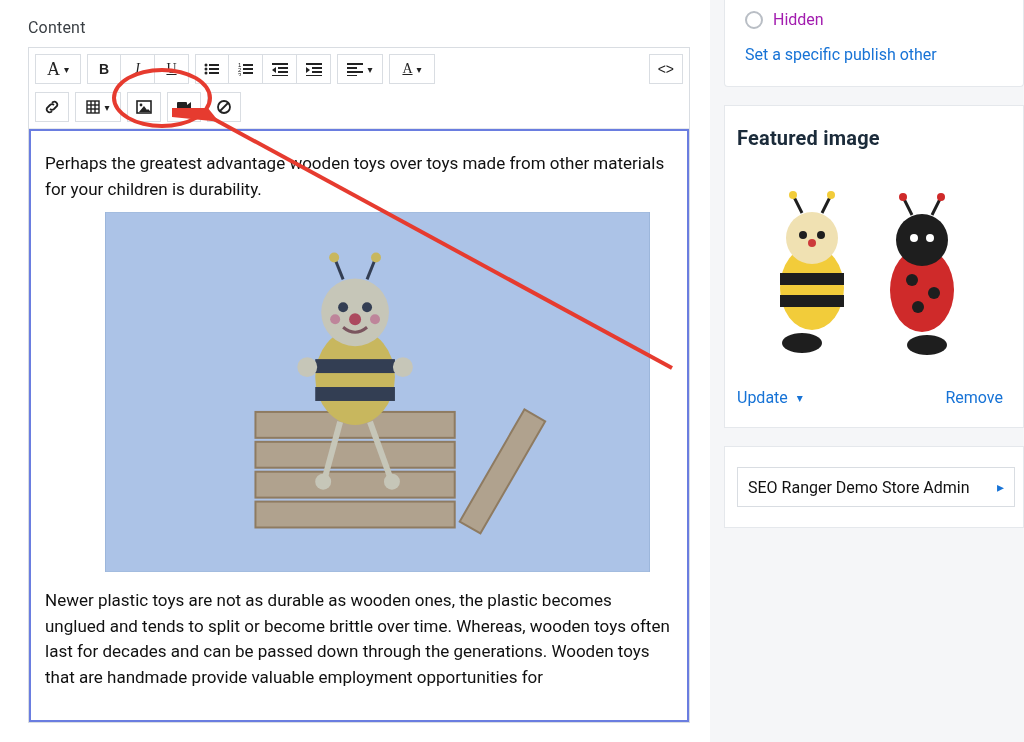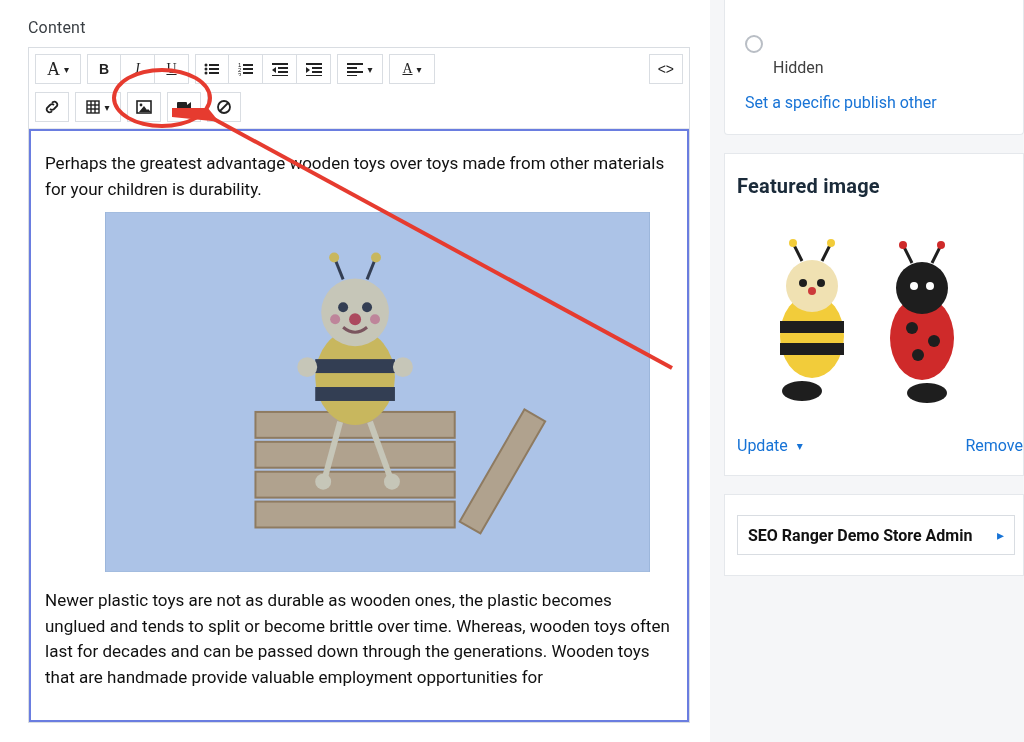--- a/index.html
+++ b/index.html
@@ -19,30 +19,30 @@
   .code-toggle { margin-left:auto; }
   .toolbar .row2 { width:100%; display:flex; gap:6px; }
   .editor-body { border:2px solid #6a7de0; min-height:560px; padding:20px 16px 20px 14px; background:#fff; }
   .editor-body p { font-size:17px; line-height:1.5; color:#111; margin:0 0 10px 0; }
   .embedded-image { width:545px; height:360px; margin:8px 0 16px 60px; background: linear-gradient(135deg,#cddcf1,#c7d8ef); border:1px solid #9cb6db; display:flex; align-items:center; justify-content:center; }
   .embedded-image svg{ display:block; }
   .right-card { background:#fff; border:1px solid #e5e8ec; margin:0 0 18px 14px; padding:20px 12px; overflow:hidden; }
   .first-card { border-radius:0 0 4px 4px; padding:10px 20px 22px 20px; }
   .radio-row { display:flex; align-items:center; gap:10px; margin-bottom:10px; }
   .radio { width:18px; height:18px; border:2px solid #b9bec5; border-radius:50%; }
-  .radio-label { font-size:16px; color:#404040;margin-top:48px; }
+  .radio-label { font-size:16px; color:#a21caf; }
   .link { color:#1773d6; font-size:16px; cursor:pointer; }
   .card-title { font-size:20px; font-weight:700; color:#1b2b3a; margin-bottom:18px; letter-spacing:.2px; }
   .thumb { width:260px; height:210px; background:#fff; display:flex; align-items:center; justify-content:center; }
   .thumb svg{ display:block; }
   .thumb-actions { display:flex; justify-content:space-between; margin-top:10px; }
   .thumb-actions .link{ display:flex; align-items:center; gap:9px; }
   .field-label { font-size:15px; color:#51565c; margin-bottom:8px; }
   .select { width:100%; border:1px solid #d9dde2; background:#fff; height:40px; display:flex; align-items:center; padding:0 10px; justify-content:space-between; }
-  .select-text { font-size:16px; color:#111; white-space:nowrap; overflow:hidden; text-overflow:ellipsis;font-weight:bold; }
+  .select-text { font-size:16px; color:#111; white-space:nowrap; overflow:hidden; text-overflow:ellipsis; }
   .select-caret { color:#1773d6; font-size:14px; }
   
   .annot { position:absolute; pointer-events:none; left:0; top:0; }
   .circle-note { position:absolute; left:112px; top:68px; width:100px; height:60px; border:4px solid #e63b2f; border-radius:50%; }
   .arrow-note { position:absolute; left:172px; top:108px; }
 </style>
 </head>
 <body>
 
 <div class="page">
@@ -315,21 +315,21 @@
             <circle cx="19" cy="-38" r="4" fill="#cf2a2a"></circle>
             <ellipse cx="5" cy="110" rx="20" ry="10" fill="#1e1e1e"></ellipse>
           </g>
         </svg>
       </div>
       <div class="thumb-actions">
         <a class="link">
           <span>Update</span>
           <span style="font-size:12px">▾</span>
         </a>
-        <a class="link" style="margin-right:0">Remove</a>
+        <a class="link" style="margin-right:20px">Remove</a>
       </div>
     </div>
 
     <div class="right-card" style="padding-right:8px">
       <div class="select">
         <span class="select-text">SEO Ranger Demo Store Admin</span>
         <span class="select-caret">▸</span>
       </div>
     </div>
   </div>

